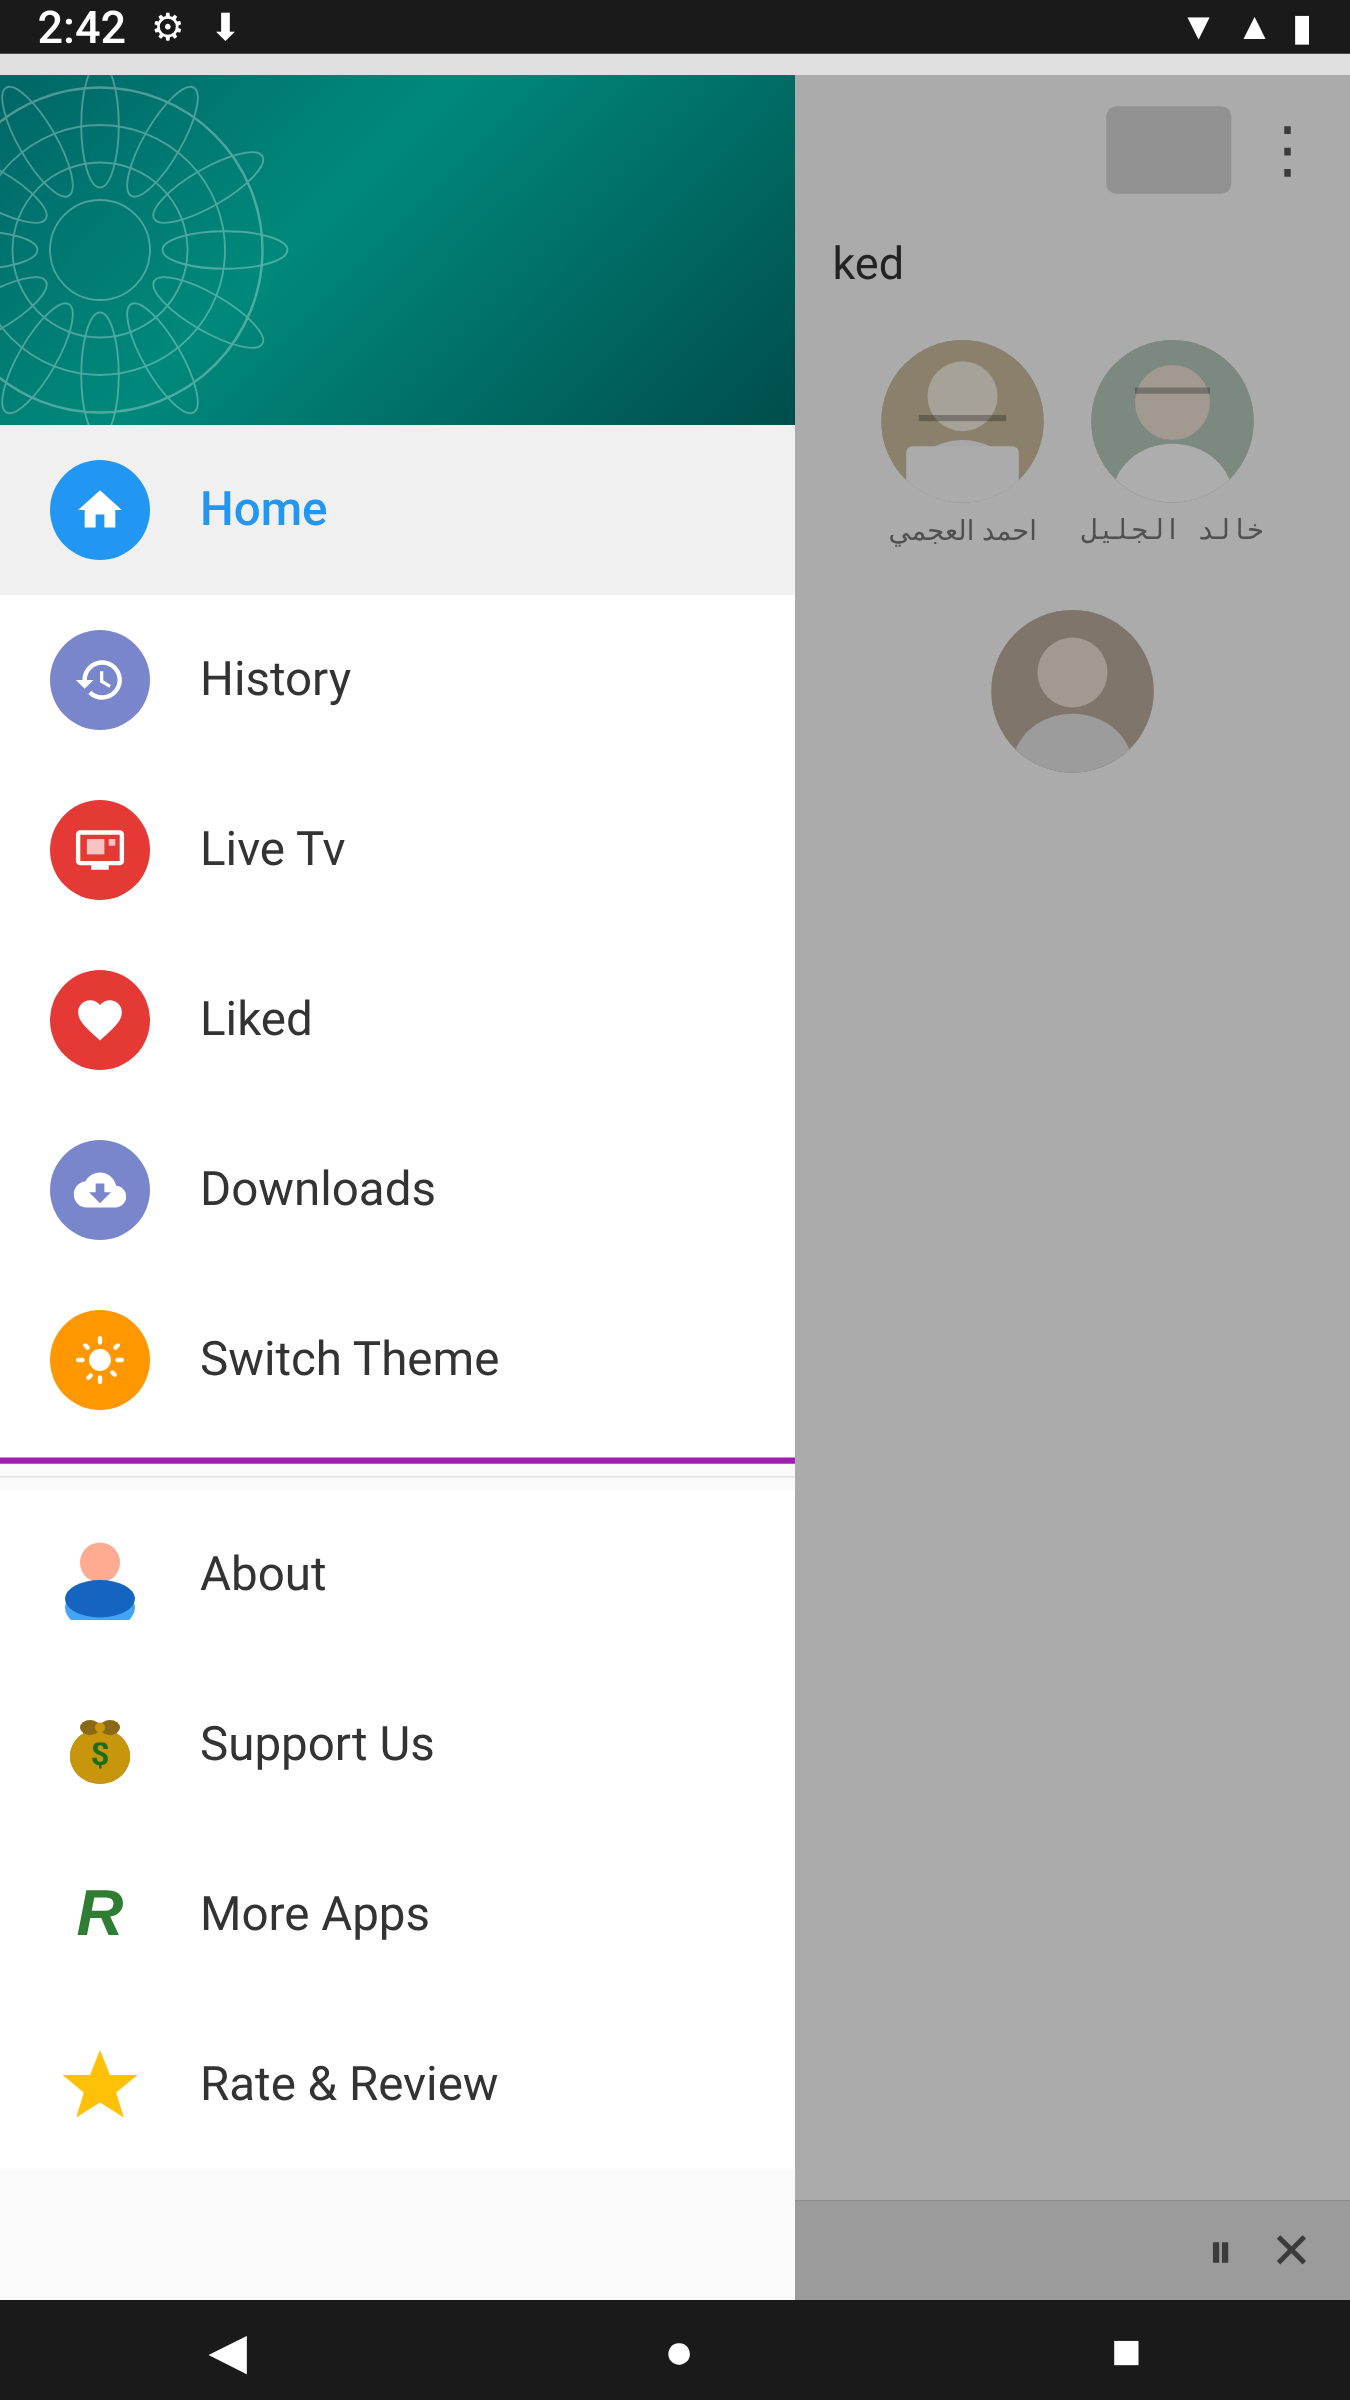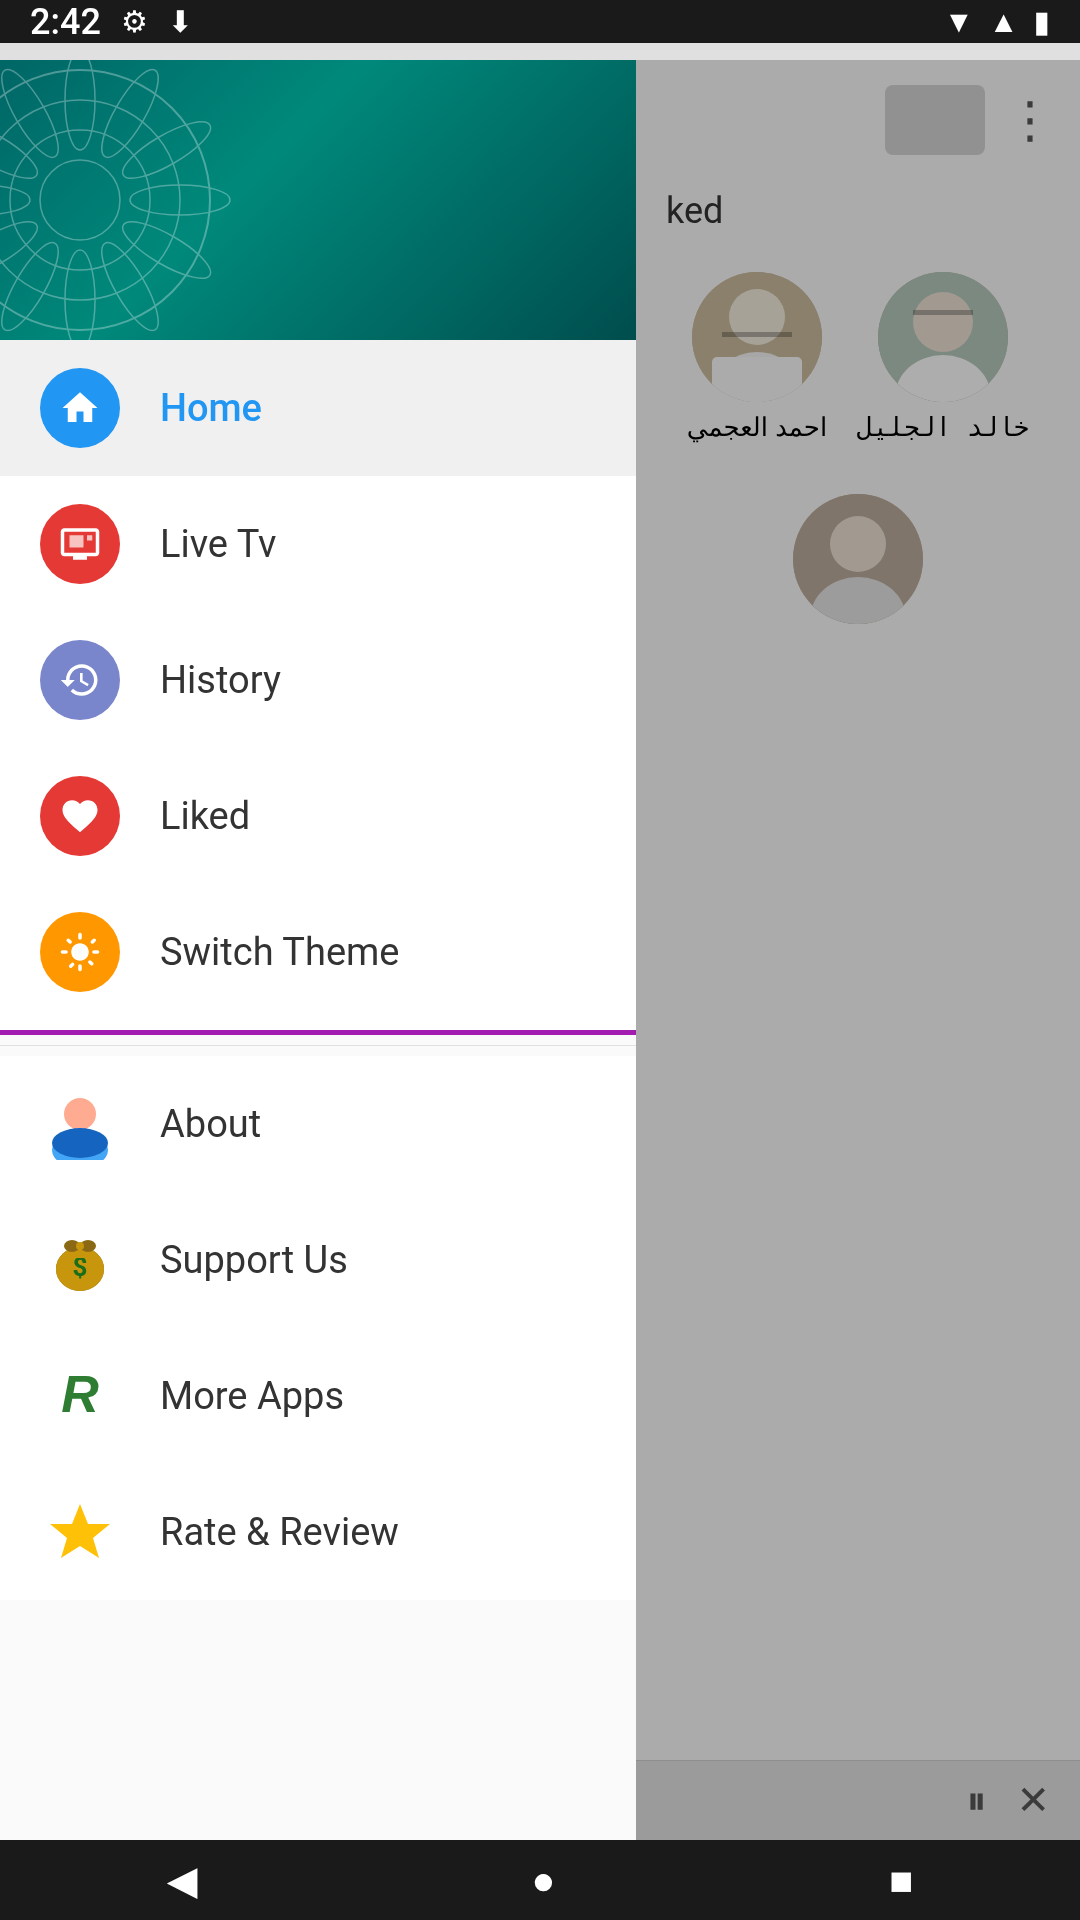--- a/index.html
+++ b/index.html
@@ -94,22 +94,22 @@
       border-radius: 65px;
       background: #c0b8a8;
       overflow: hidden;
       display: flex;
       align-items: center;
       justify-content: center;
     }
     
     .reciter-name {
       margin-top: 10px;
-      font-size: 26px;
-      color: #000000;
+      font-size: 22px;
+      color: #737373;
       text-align: center;
       font-family: Arial, sans-serif;
     }
 
     .reciters-list {
       display: flex;
       flex-direction: row;
       flex-wrap: wrap;
       padding: 10px;
       gap: 10px;
@@ -372,48 +372,56 @@
       <div class="menu-item active">
         <div class="menu-icon icon-home">
           <svg width="42" height="42" viewBox="0 0 24 24" fill="white">
             <path d="M10 20v-6h4v6h5v-8h3L12 3 2 12h3v8z"></path>
           </svg>
         </div>
         <span class="menu-label">Home</span>
       </div>
 
       <div class="menu-item">
+        <div class="menu-icon icon-history">
+          <svg width="42" height="42" viewBox="0 0 24 24" fill="white">
+            <path d="M13 3c-4.97 0-9 4.03-9 9H1l3.89 3.89.07.14L9 12H6c0-3.87 3.13-7 7-7s7 3.13 7 7-3.13 7-7 7c-1.93 0-3.68-.79-4.94-2.06l-1.42 1.42C8.27 19.99 10.51 21 13 21c4.97 0 9-4.03 9-9s-4.03-9-9-9zm-1 5v5l4.28 2.54.72-1.21-3.5-2.08V8H12z"></path>
+          </svg>
+        </div>
+        <span class="menu-label">History</span>
+      </div>
+
+      <div class="menu-item">
         <div class="menu-icon icon-livetv">
           <svg width="42" height="42" viewBox="0 0 24 24" fill="white">
             <path d="M21 3H3c-1.1 0-2 .9-2 2v12c0 1.1.9 2 2 2h5v2h8v-2h5c1.1 0 2-.9 2-2V5c0-1.1-.9-2-2-2zm0 14H3V5h18v12z"></path>
             <rect x="6" y="7" width="8" height="7" fill="white" opacity="0.7"></rect>
             <rect x="16" y="7" width="3" height="3" fill="white" opacity="0.7"></rect>
           </svg>
         </div>
         <span class="menu-label">Live Tv</span>
       </div>
 
       <div class="menu-item">
-        <div class="menu-icon icon-history">
-          <svg width="42" height="42" viewBox="0 0 24 24" fill="white">
-            <path d="M13 3c-4.97 0-9 4.03-9 9H1l3.89 3.89.07.14L9 12H6c0-3.87 3.13-7 7-7s7 3.13 7 7-3.13 7-7 7c-1.93 0-3.68-.79-4.94-2.06l-1.42 1.42C8.27 19.99 10.51 21 13 21c4.97 0 9-4.03 9-9s-4.03-9-9-9zm-1 5v5l4.28 2.54.72-1.21-3.5-2.08V8H12z"></path>
-          </svg>
-        </div>
-        <span class="menu-label">History</span>
-      </div>
-
-      <div class="menu-item">
         <div class="menu-icon icon-liked">
           <svg width="42" height="42" viewBox="0 0 24 24" fill="white">
             <path d="M12 21.35l-1.45-1.32C5.4 15.36 2 12.28 2 8.5 2 5.42 4.42 3 7.5 3c1.74 0 3.41.81 4.5 2.09C13.09 3.81 14.76 3 16.5 3 19.58 3 22 5.42 22 8.5c0 3.78-3.4 6.86-8.55 11.54L12 21.35z"></path>
           </svg>
         </div>
         <span class="menu-label">Liked</span>
       </div>
 
+      <div class="menu-item">
+        <div class="menu-icon icon-downloads">
+          <svg width="42" height="42" viewBox="0 0 24 24" fill="white">
+            <path d="M19.35 10.04C18.67 6.59 15.64 4 12 4 9.11 4 6.6 5.64 5.35 8.04 2.34 8.36 0 10.91 0 14c0 3.31 2.69 6 6 6h13c2.76 0 5-2.24 5-5 0-2.64-2.05-4.78-4.65-4.96zM17 13l-5 5-5-5h3V9h4v4h3z"></path>
+          </svg>
+        </div>
+        <span class="menu-label">Downloads</span>
+      </div>
 
       <div class="menu-item">
         <div class="menu-icon icon-theme">
           <svg width="42" height="42" viewBox="0 0 24 24" fill="white">
             <path d="M12 7c-2.76 0-5 2.24-5 5s2.24 5 5 5 5-2.24 5-5-2.24-5-5-5zM2 13h2c.55 0 1-.45 1-1s-.45-1-1-1H2c-.55 0-1 .45-1 1s.45 1 1 1zm18 0h2c.55 0 1-.45 1-1s-.45-1-1-1h-2c-.55 0-1 .45-1 1s.45 1 1 1zM11 2v2c0 .55.45 1 1 1s1-.45 1-1V2c0-.55-.45-1-1-1s-1 .45-1 1zm0 18v2c0 .55.45 1 1 1s1-.45 1-1v-2c0-.55-.45-1-1-1s-1 .45-1 1zM5.99 4.58c-.39-.39-1.03-.39-1.41 0-.39.39-.39 1.03 0 1.41l1.06 1.06c.39.39 1.03.39 1.41 0s.39-1.03 0-1.41L5.99 4.58zm12.37 12.37c-.39-.39-1.03-.39-1.41 0-.39.39-.39 1.03 0 1.41l1.06 1.06c.39.39 1.03.39 1.41 0 .39-.39.39-1.03 0-1.41l-1.06-1.06zm1.06-12.37l-1.06 1.06c-.39.39-.39 1.03 0 1.41s1.03.39 1.41 0l1.06-1.06c.39-.39.39-1.03 0-1.41s-1.03-.39-1.41 0zM7.05 18.36l-1.06 1.06c-.39.39-.39 1.03 0 1.41s1.03.39 1.41 0l1.06-1.06c.39-.39.39-1.03 0-1.41s-1.03-.39-1.41 0z"></path>
           </svg>
         </div>
         <span class="menu-label">Switch Theme</span>
       </div>
     </div>

